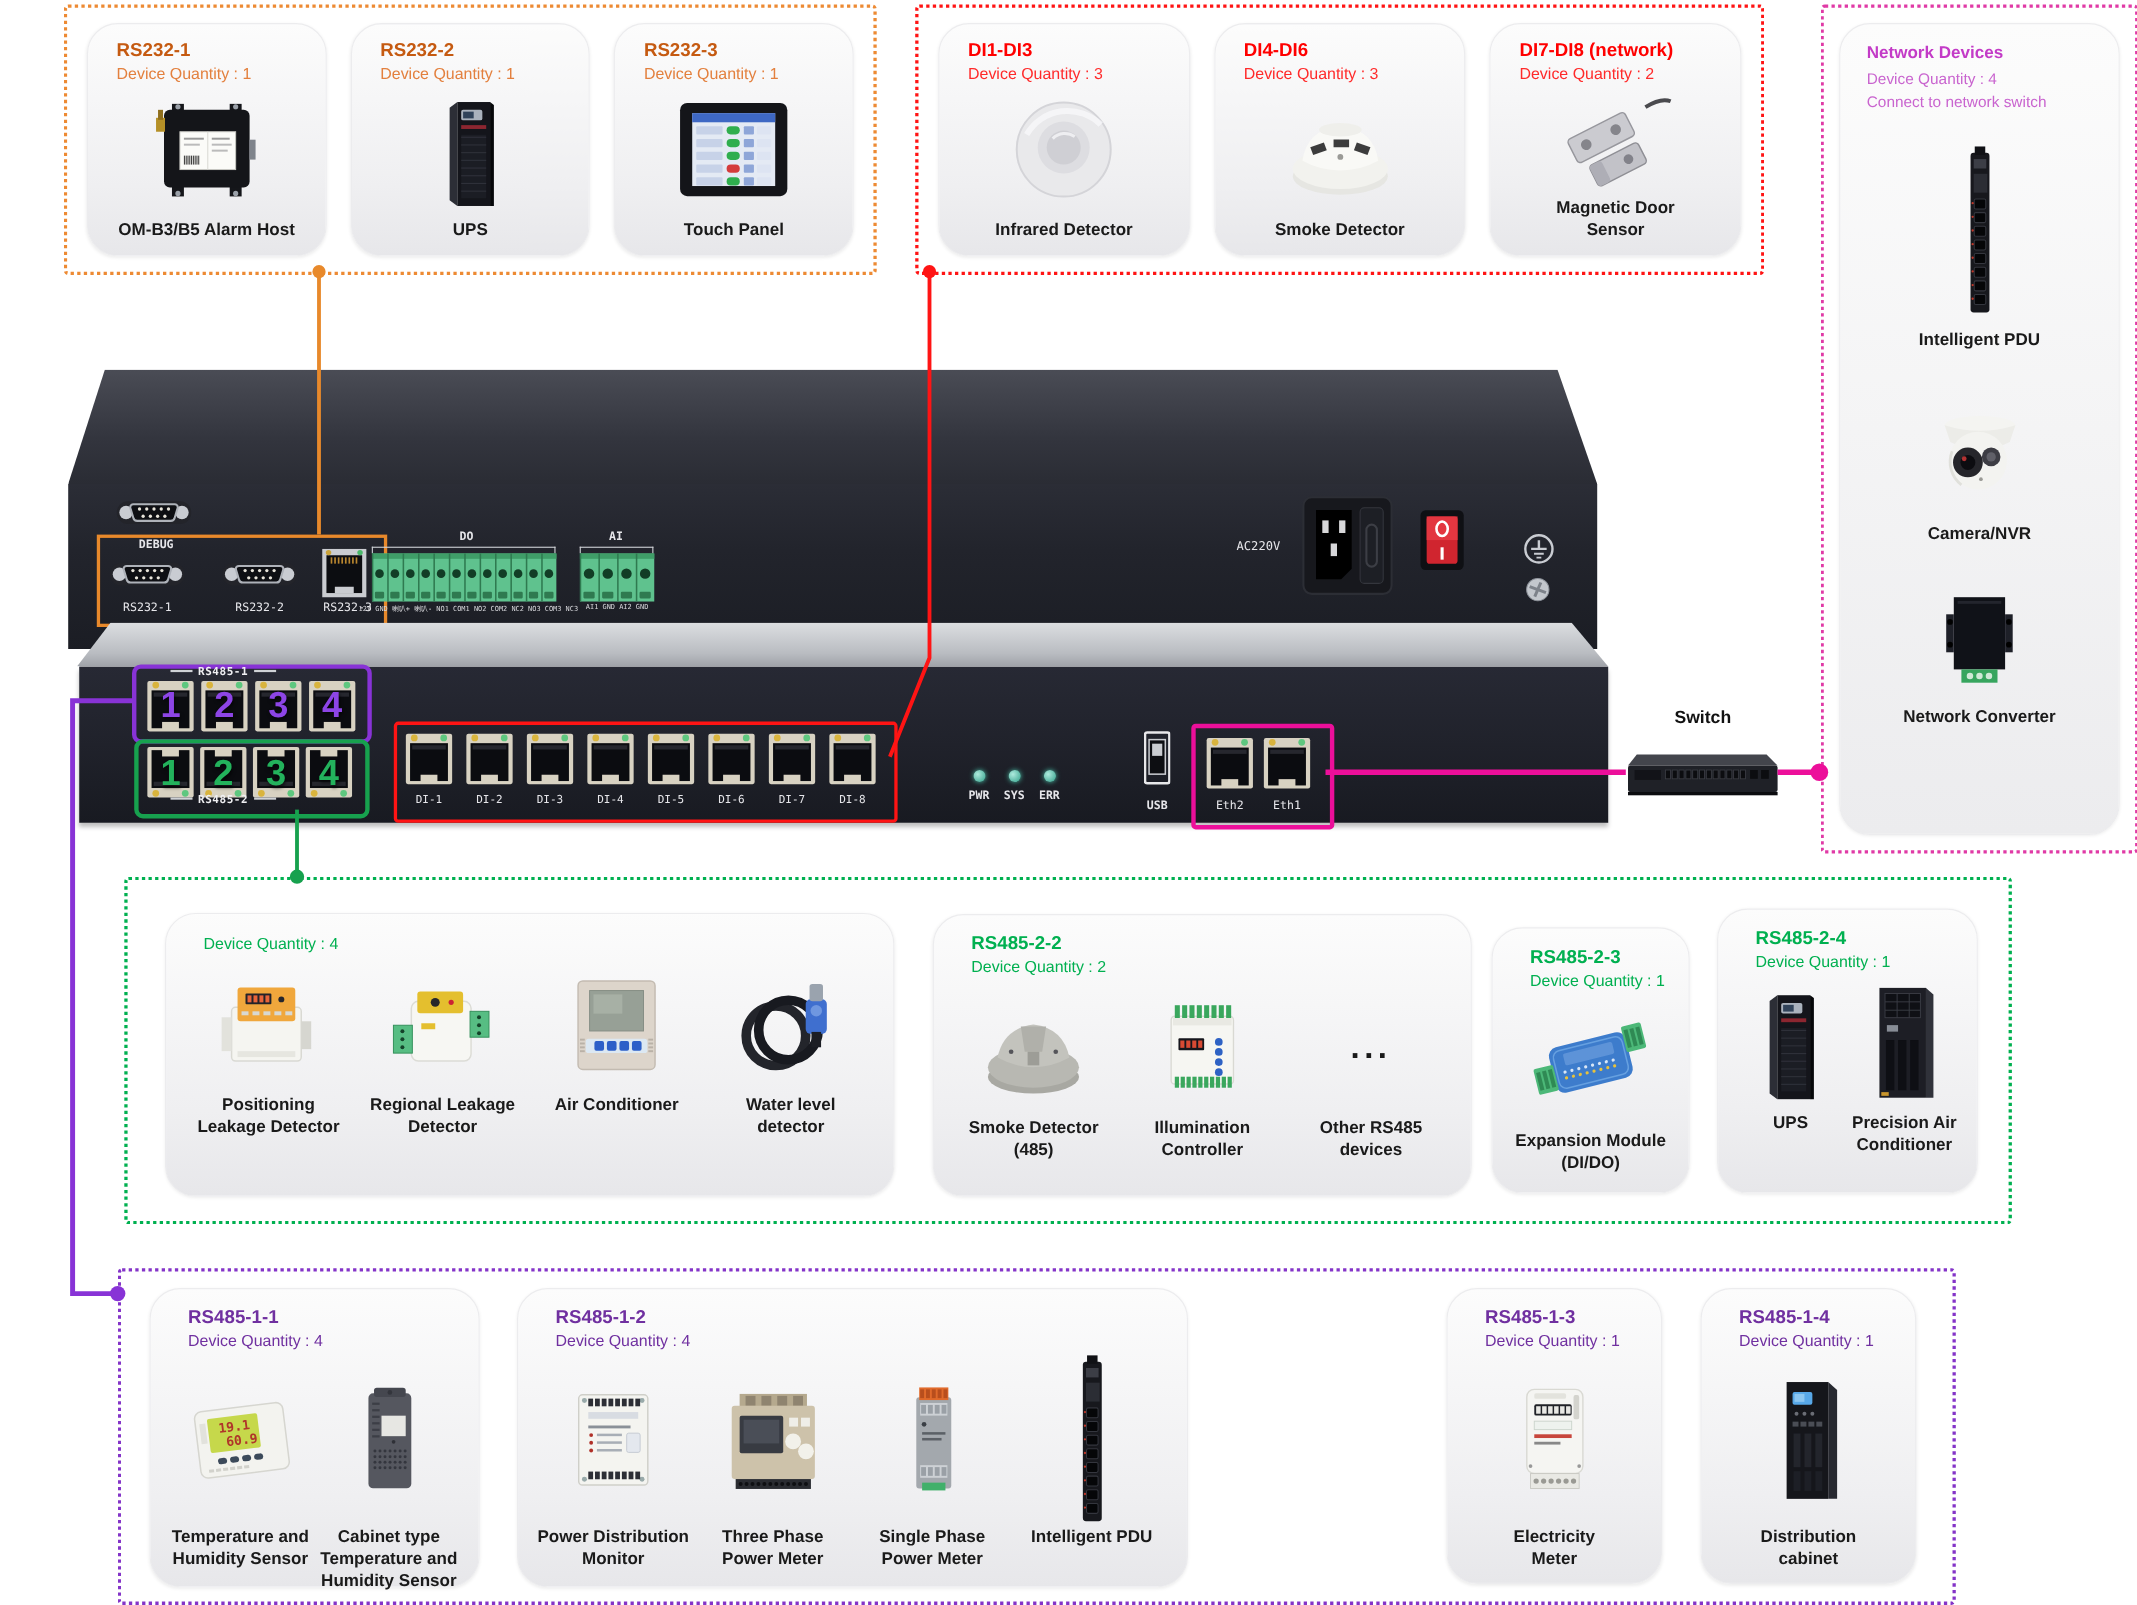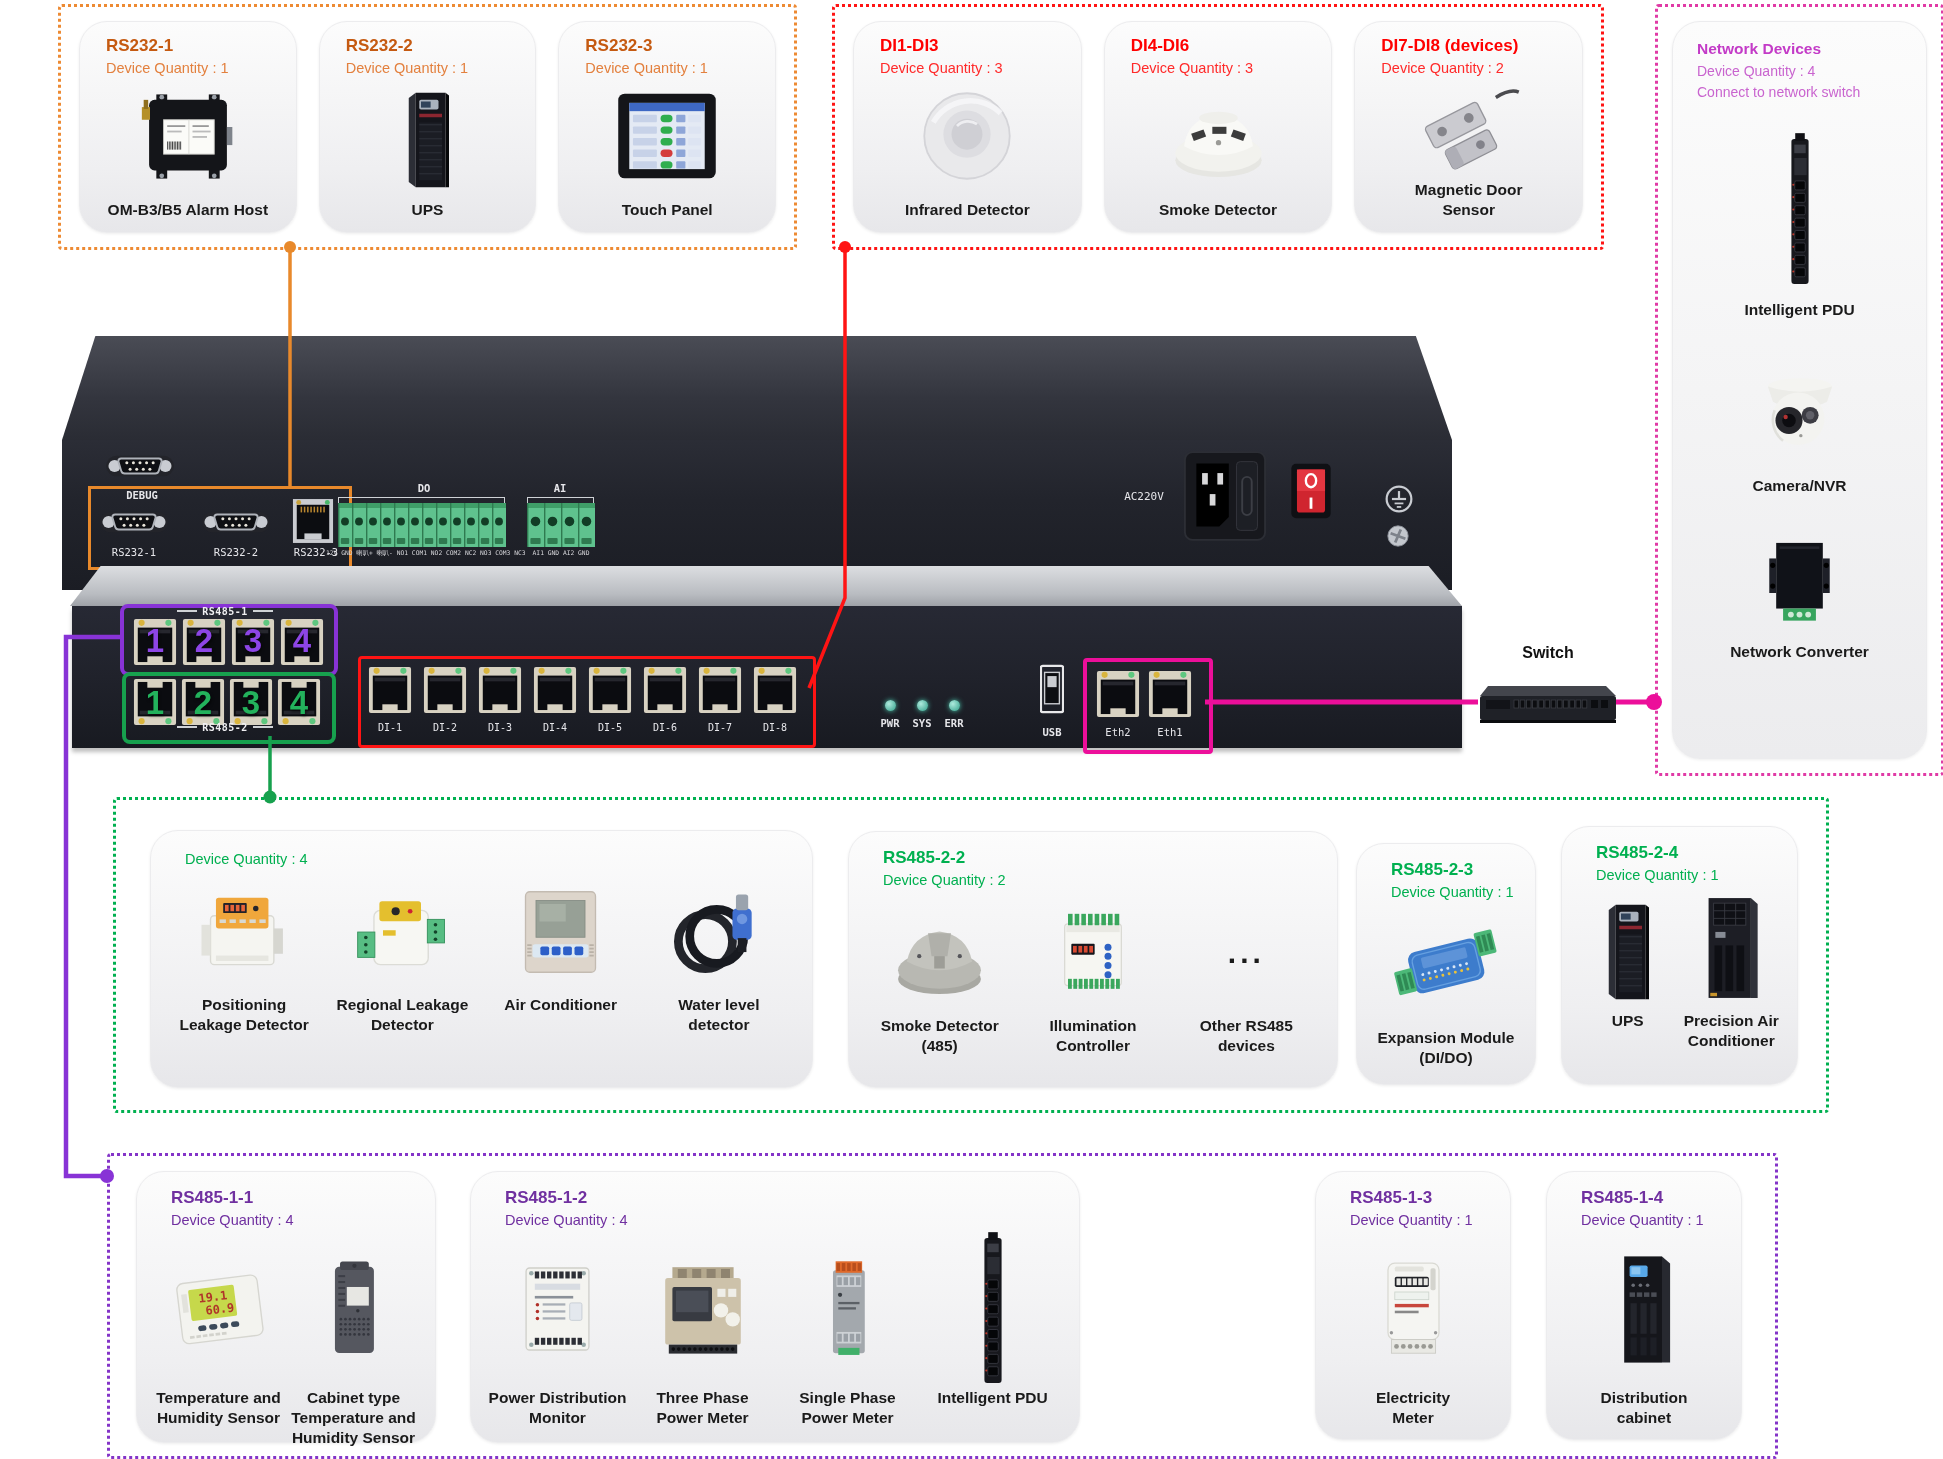--- a/index.html
+++ b/index.html
@@ -55,21 +55,21 @@
                font-size:10.5px;text-align:center;white-space:nowrap;}
   .pins-label{position:absolute;color:#d8d8dc;font-family:"DejaVu Sans Mono",monospace;
               font-size:6.3px;text-align:center;white-space:nowrap;letter-spacing:0;}
   .bracket{position:absolute;height:5px;border:1.5px solid #cfd2d6;border-bottom:none;}
   #rs232-rect{position:absolute;left:88px;top:486px;width:258px;height:78px;border:3px solid #E8892B;}
   #rs4851-box{position:absolute;left:120px;top:604px;width:210px;height:64px;border:4px solid #8833D6;border-radius:8px;}
   #rs4852-box{position:absolute;left:122px;top:672px;width:206px;height:64px;border:4px solid #17A14E;border-radius:8px;}
   #di-box{position:absolute;left:358px;top:656px;width:452px;height:86px;border:3.5px solid #FF1414;border-radius:4px;}
   #eth-box{position:absolute;left:1083px;top:658px;width:122px;height:88px;border:4px solid #EC0F9A;border-radius:4px;}
   .boxtag{position:absolute;color:#efeff2;font-family:"DejaVu Sans Mono",monospace;font-size:10px;font-weight:bold;
-          text-align:center;letter-spacing:.5px;}
+          letter-spacing:.5px;}
   .boxtag::before,.boxtag::after{content:"";display:inline-block;width:20px;height:2px;background:#cfd2d6;vertical-align:middle;margin:0 5px 2px;}
   .fport{position:absolute;width:44px;height:50px;}
   .portnum{position:absolute;left:0;top:0;width:44px;height:50px;display:flex;align-items:center;justify-content:center;
            font-size:33px;font-weight:bold;text-shadow:1px 2px 3px rgba(0,0,0,.55);}
   .led{position:absolute;width:11px;height:11px;border-radius:50%;
        background:radial-gradient(circle at 35% 35%,#aeeadd,#2f9e88);box-shadow:0 0 5px #49c0a8;}
   #switch-label{position:absolute;left:1498px;top:644px;width:100px;text-align:center;
                 font-size:16px;font-weight:bold;color:#111;}
   #wires{position:absolute;left:0;top:0;width:1943px;height:1459px;pointer-events:none;}
 </style>
@@ -205,21 +205,21 @@
                 <path d="M34 52 l14 -5 3 8 -14 5Z"></path>
                 <path d="M58 44 h16 v8 h-16Z"></path>
                 <path d="M96 52 l-14 -5 -3 8 14 5Z"></path>
               </g>
               <circle cx="65" cy="62" r="3" fill="#9a9a96"></circle>
             </svg>
           </div>
       <div class="device-label">Smoke Detector</div>
     </div>
         <div class="dev-card top-card">
-      <div class="card-title" style="color:#FF0000">DI7-DI8 (devices)</div>
+      <div class="card-title" style="color:#FF0000">DI7-DI8 (network)</div>
       <div class="card-qty" style="color:#FF2A2A">Device Quantity :  2</div>
       <div class="icon-zone">
             <svg viewBox="0 0 130 110" width="115" height="97" aria-hidden="true">
               <path d="M96 22 q16 -10 26 -6" stroke="#4a4a4e" stroke-width="4" fill="none"></path>
               <g transform="rotate(-27 65 60)">
                 <rect x="22" y="34" width="66" height="27" rx="4" fill="#cbcbd0" stroke="#97979d" stroke-width="1.5"></rect>
                 <circle cx="38" cy="47" r="5.5" fill="#85858b"></circle>
                 <circle cx="72" cy="47" r="5.5" fill="#85858b"></circle>
                 <rect x="30" y="68" width="56" height="24" rx="4" fill="#c2c2c8" stroke="#8f8f95" stroke-width="1.5"></rect>
                 <rect x="30" y="68" width="14" height="24" rx="4" fill="#aeaeb6"></rect>

